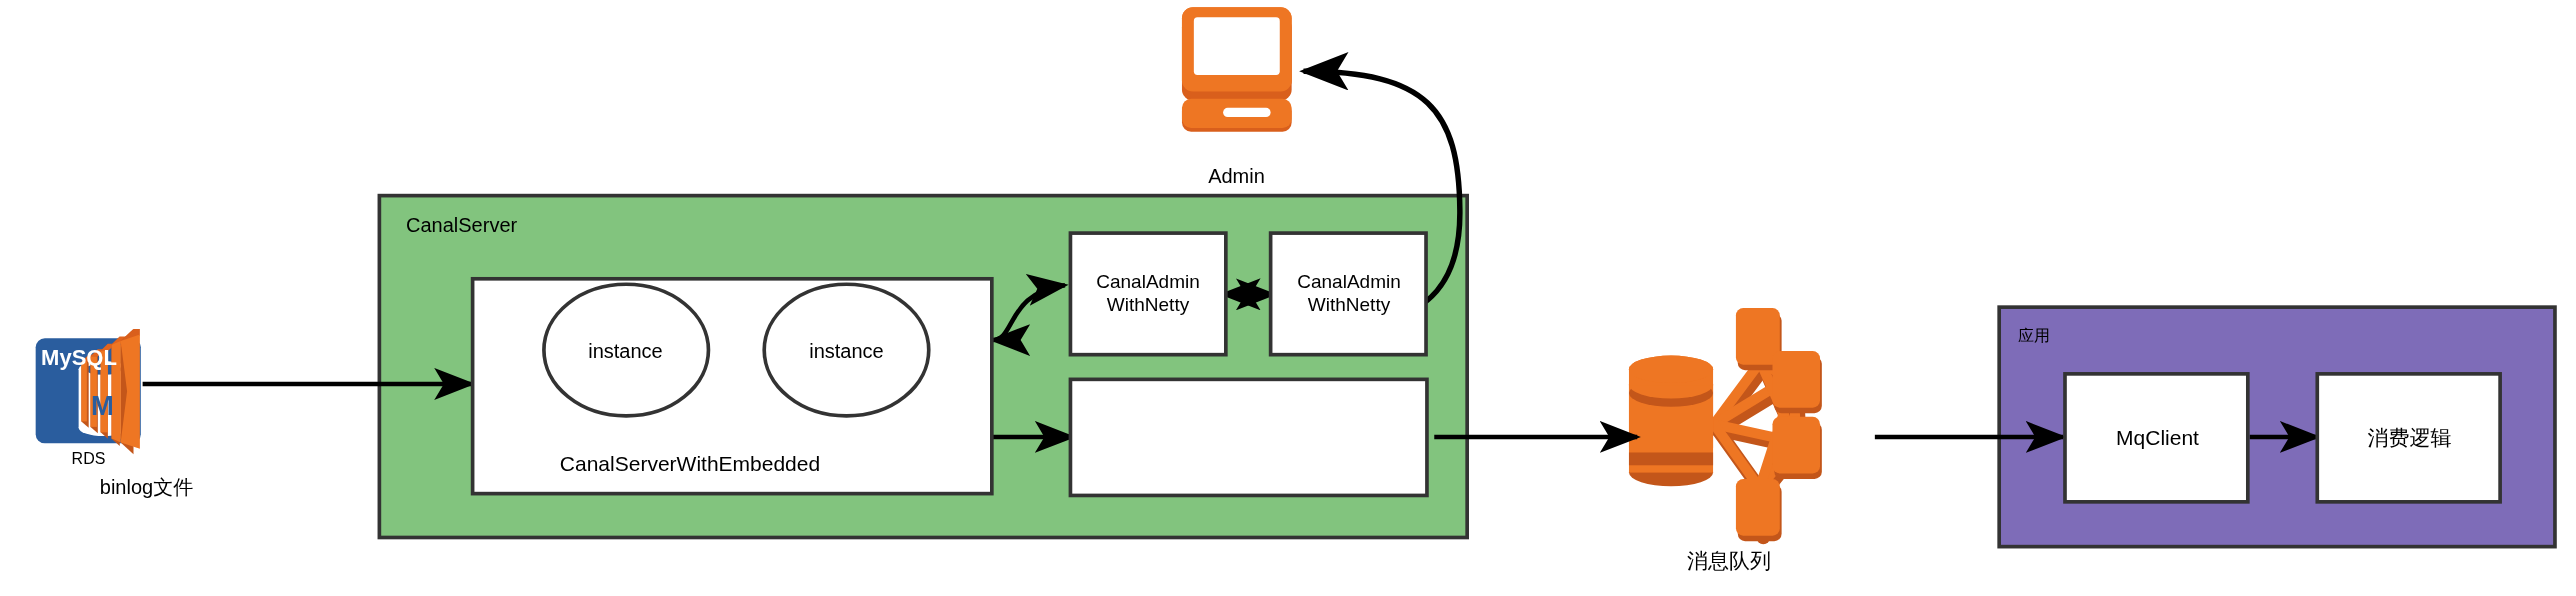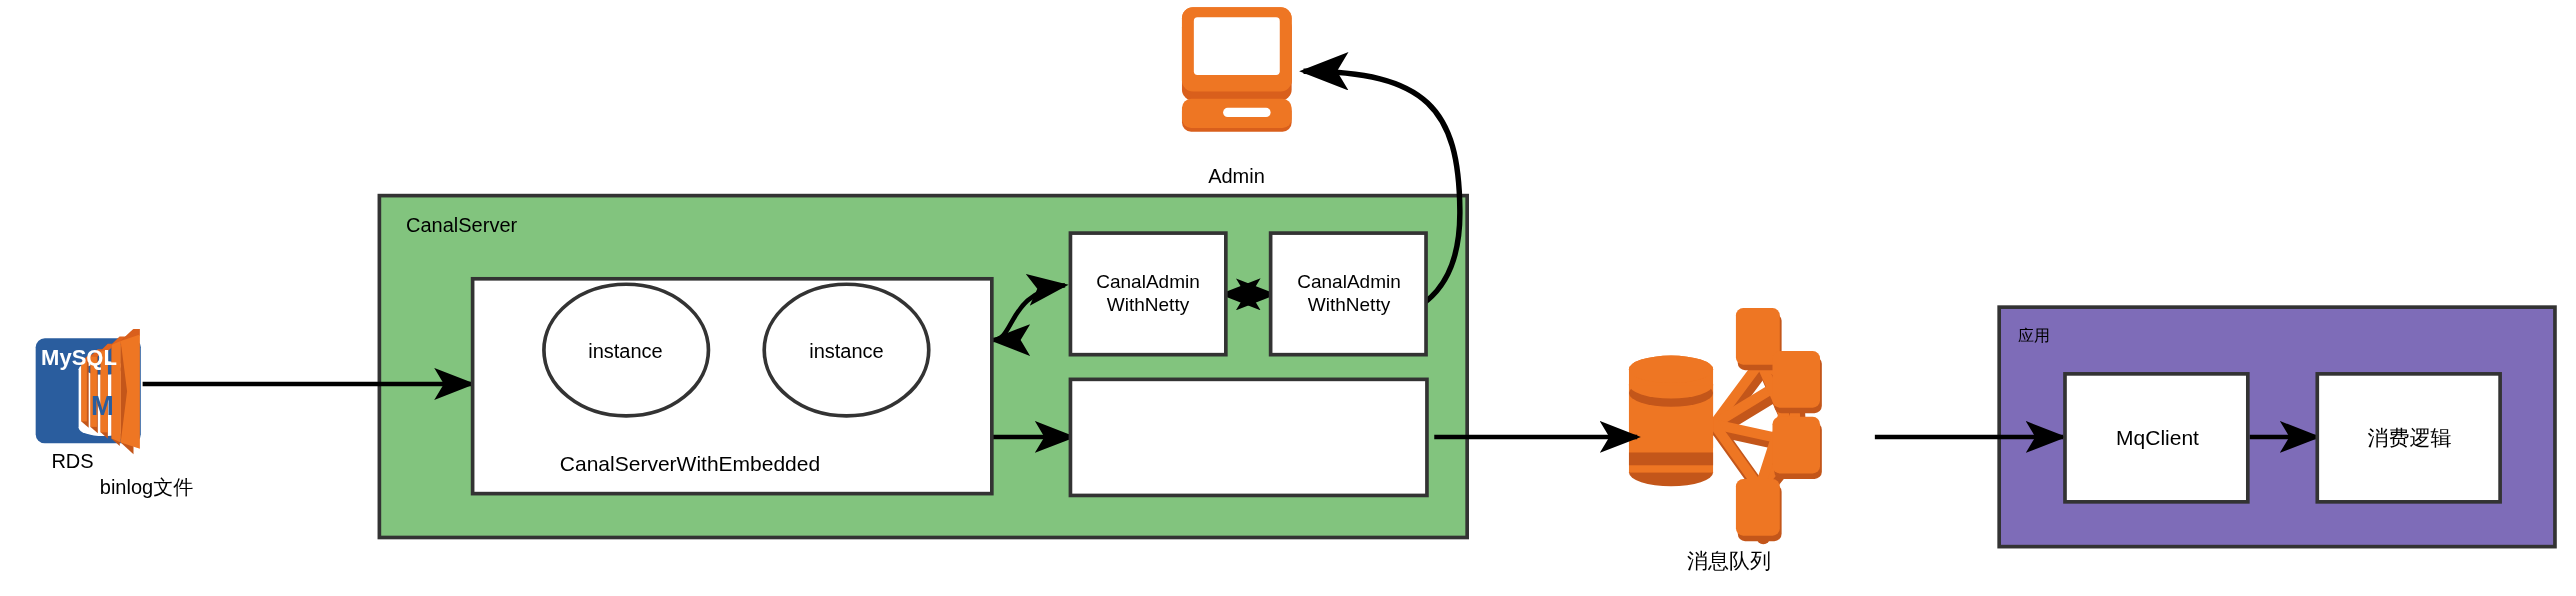--- a/index.html
+++ b/index.html
@@ -228,21 +228,21 @@
     <g>
       <rect x="2534" y="409" width="200" height="140" fill="#ffffff" stroke="#333333" stroke-width="4"></rect>
     </g>
   </svg>
 
   <div class="box-text" style="left:35px; top:342px; width:88px; height:33px;
        font-size:22px; font-weight:bold; color:#ffffff;">MySQL</div>
   <div class="box-text" style="left:78px; top:388px; width:49px; height:37px;
        font-size:27.4px; font-weight:bold; color:#2a5d9e;">M</div>
 
-  <div class="node-label" style="left:4px; top:450px; width:137px; font-size:20px;">RDS</div>
+  <div class="node-label" style="left:20px; top:450px; width:137px; font-size:16px;">RDS</div>
 
   <div class="node-label" style="left:64px; top:476px; width:165px; font-size:20px;">binlog文件</div>
 
   <div class="node-label" style="left:1154px; top:165px; width:165px; font-size:20px;">Admin</div>
 
   <div class="container-title" style="left:406px; top:214px; font-size:20px;">CanalServer</div>
 
   <div class="box-text" style="left:543px; top:332px; width:165px; height:37px; font-size:20px;">instance</div>
   <div class="box-text" style="left:764px; top:332px; width:165px; height:37px; font-size:20px;">instance</div>
 

